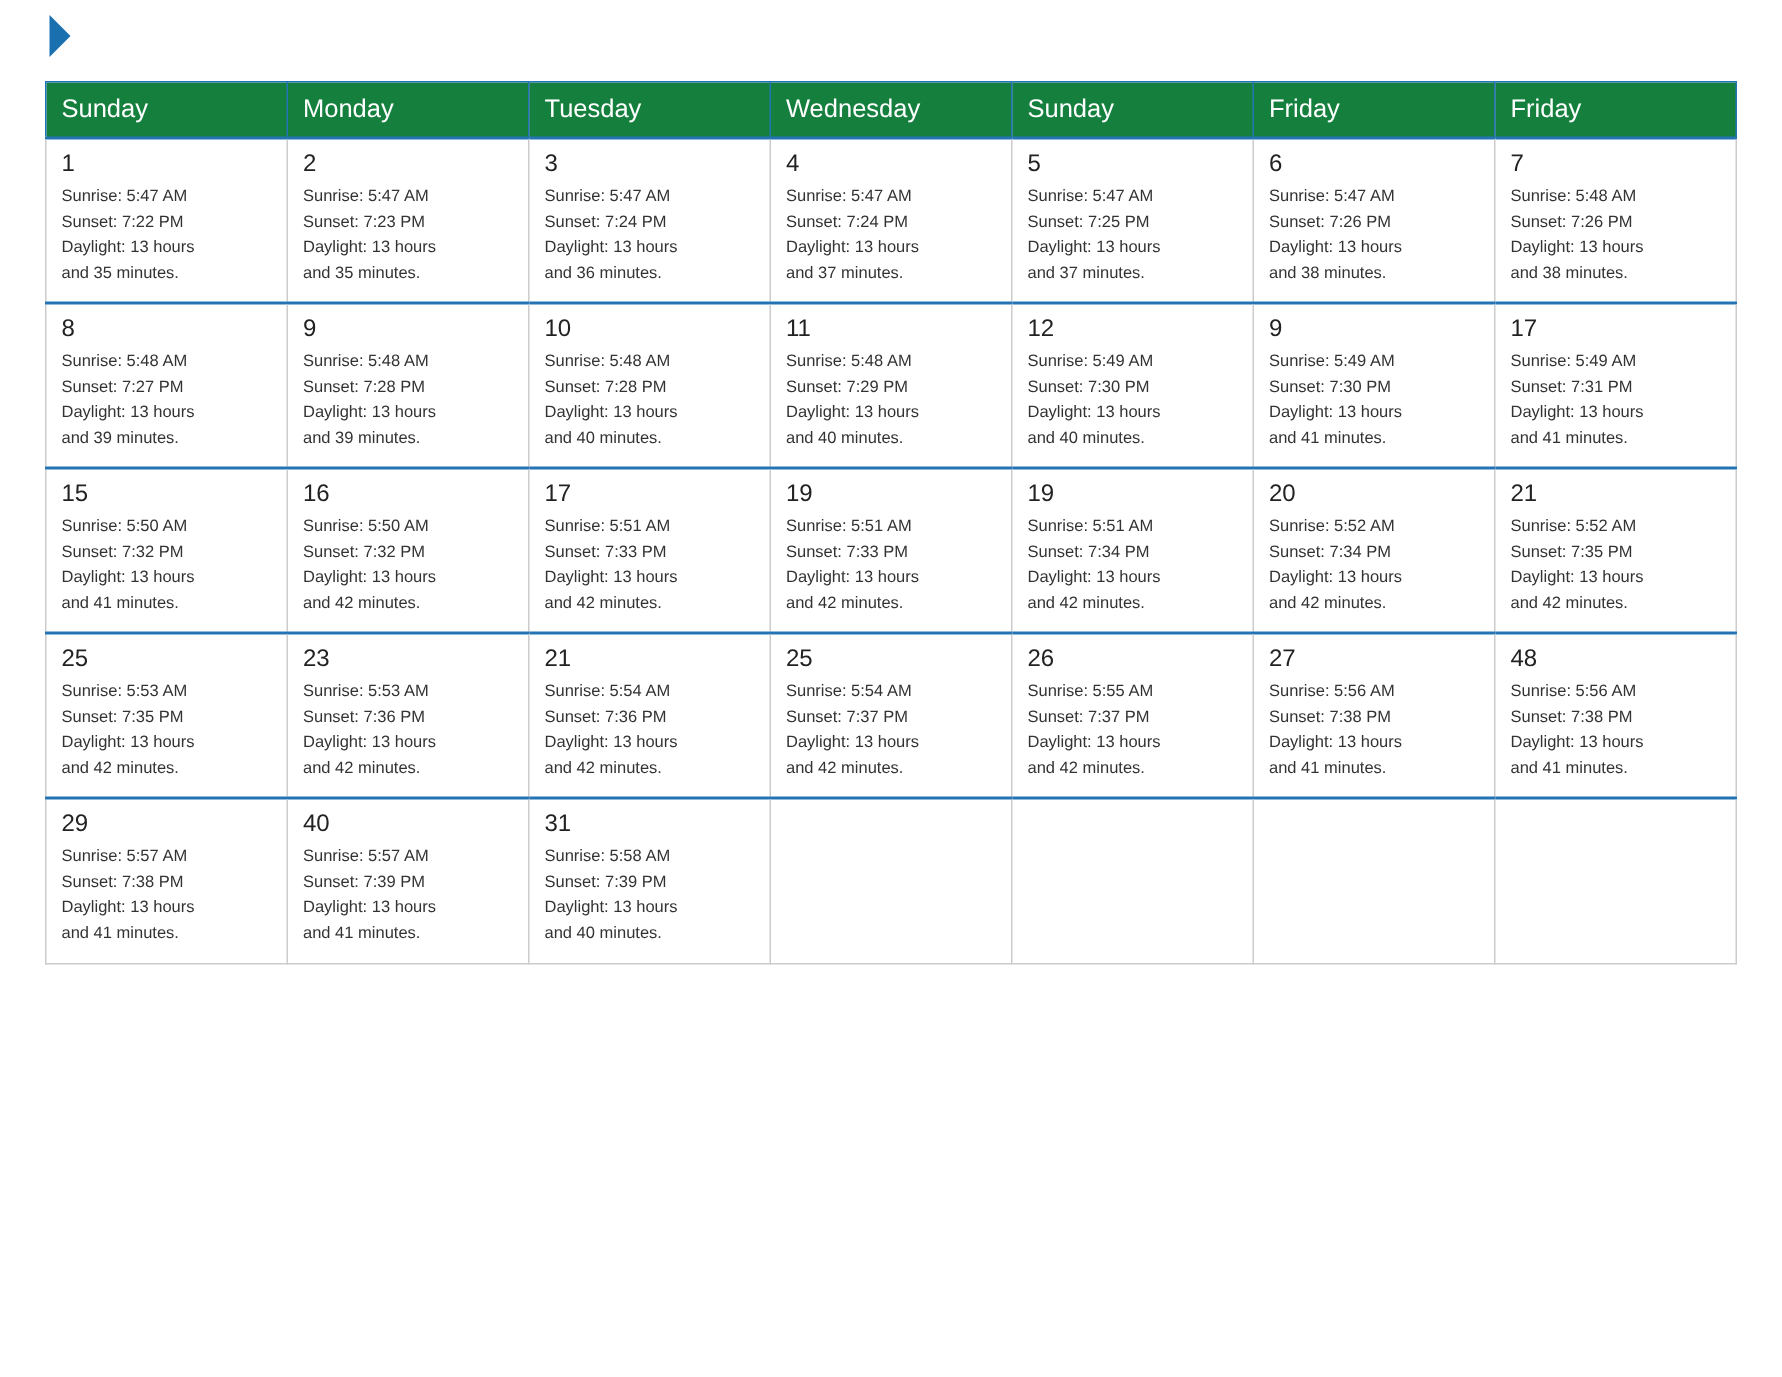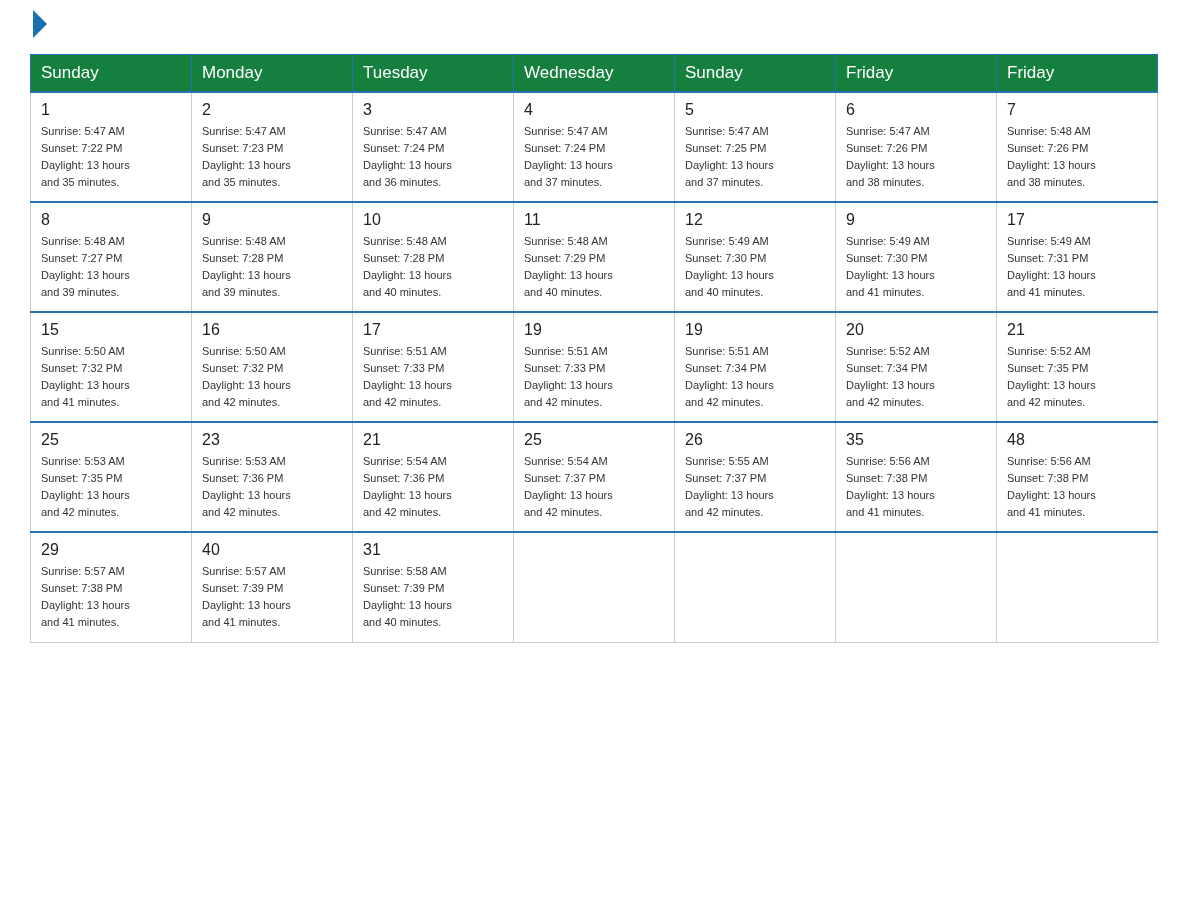--- a/index.html
+++ b/index.html
@@ -233,21 +233,21 @@
         </td>
         <td>
           <span class="day-number">25</span>
           <div class="day-info">Sunrise: 5:54 AM<br>Sunset: 7:37 PM<br>Daylight: 13 hours<br>and 42 minutes.</div>
         </td>
         <td>
           <span class="day-number">26</span>
           <div class="day-info">Sunrise: 5:55 AM<br>Sunset: 7:37 PM<br>Daylight: 13 hours<br>and 42 minutes.</div>
         </td>
         <td>
-          <span class="day-number">35</span>
+          <span class="day-number">27</span>
           <div class="day-info">Sunrise: 5:56 AM<br>Sunset: 7:38 PM<br>Daylight: 13 hours<br>and 41 minutes.</div>
         </td>
         <td>
           <span class="day-number">48</span>
           <div class="day-info">Sunrise: 5:56 AM<br>Sunset: 7:38 PM<br>Daylight: 13 hours<br>and 41 minutes.</div>
         </td>
       </tr>
       <tr>
         <td>
           <span class="day-number">29</span>

